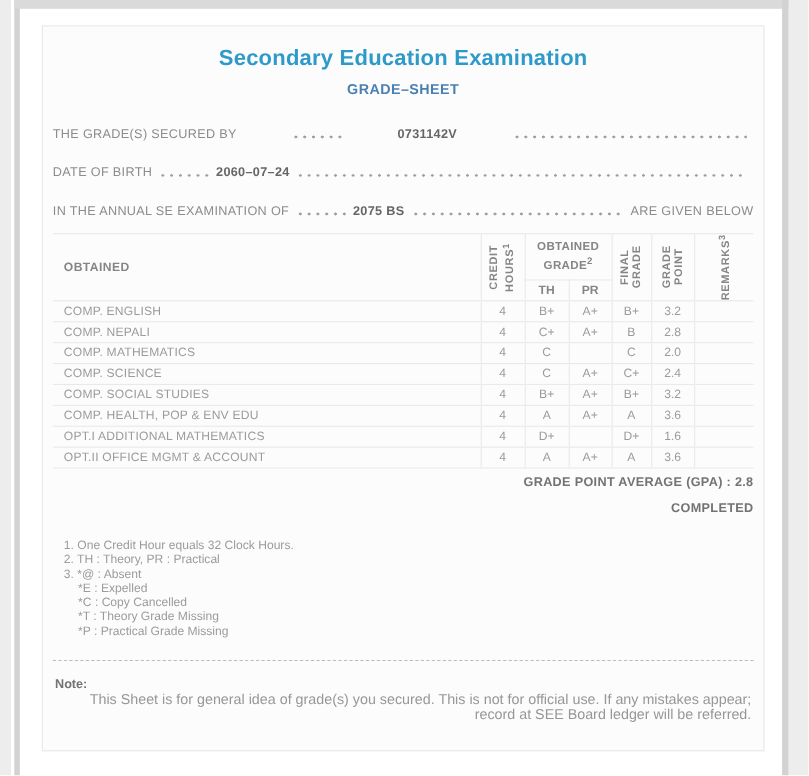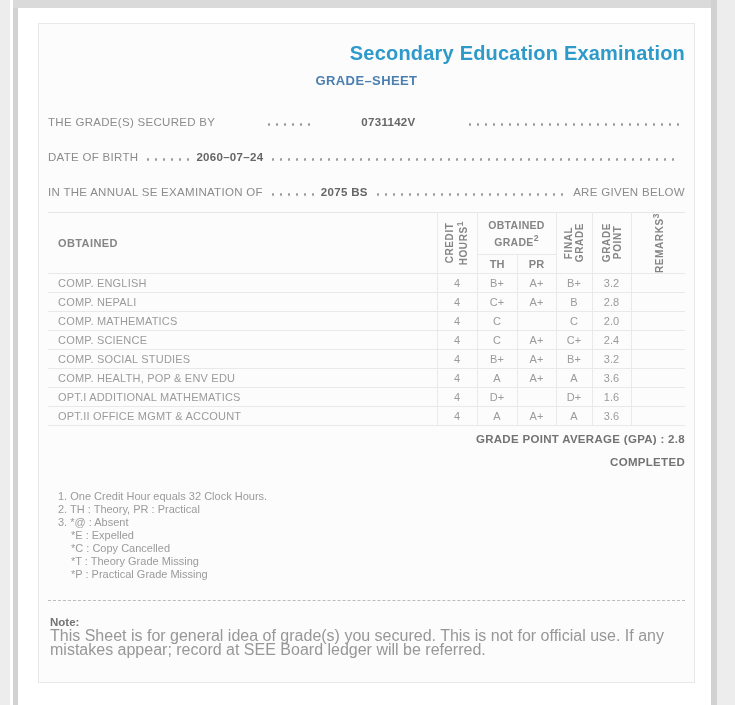--- a/index.html
+++ b/index.html
@@ -20,21 +20,21 @@
   
   .card {
     position: absolute;
     left: 38px; top: 23px;
     width: 657px; height: 660px;
     background: #fcfcfc;
     border: 1px solid #e8e8e8;
     padding: 18px 9px 20px 9px;
   }
   .title {
-    text-align: right;
+    text-align: center;
     color: #2d9aca;
     font-size: 20px;
     font-weight: bold;
     letter-spacing: 0.2px;
   }
   .subtitle {
     text-align: center;
     color: #4a7fb0;
     font-size: 13px;
     font-weight: bold;
@@ -125,21 +125,21 @@
   .fn-line.indent { padding-left: 13px; }
 
   .dashed-sep {
     margin-top: 19px;
     border-top: 1px dashed #bcbcbc;
     height: 0;
   }
 
   .note-block { margin-top: 15px; padding: 0 2px; }
   .note-heading { font-size: 11.5px; font-weight: bold; color: #737373; }
-  .note-body { font-size: 16px; color: #979797; line-height: 13.5px; margin-top: 1px; }
+  .note-body { font-size: 13px; color: #979797; line-height: 13.5px; margin-top: 1px; text-align: right; }
 </style>
 </head>
 <body>
 
 <div class="edge edge-left-light"></div>
 <div class="edge edge-left-bar"></div>
 <div class="edge-top"></div>
 <div class="edge edge-right-bar"></div>
 <div class="edge edge-right-light"></div>
 

